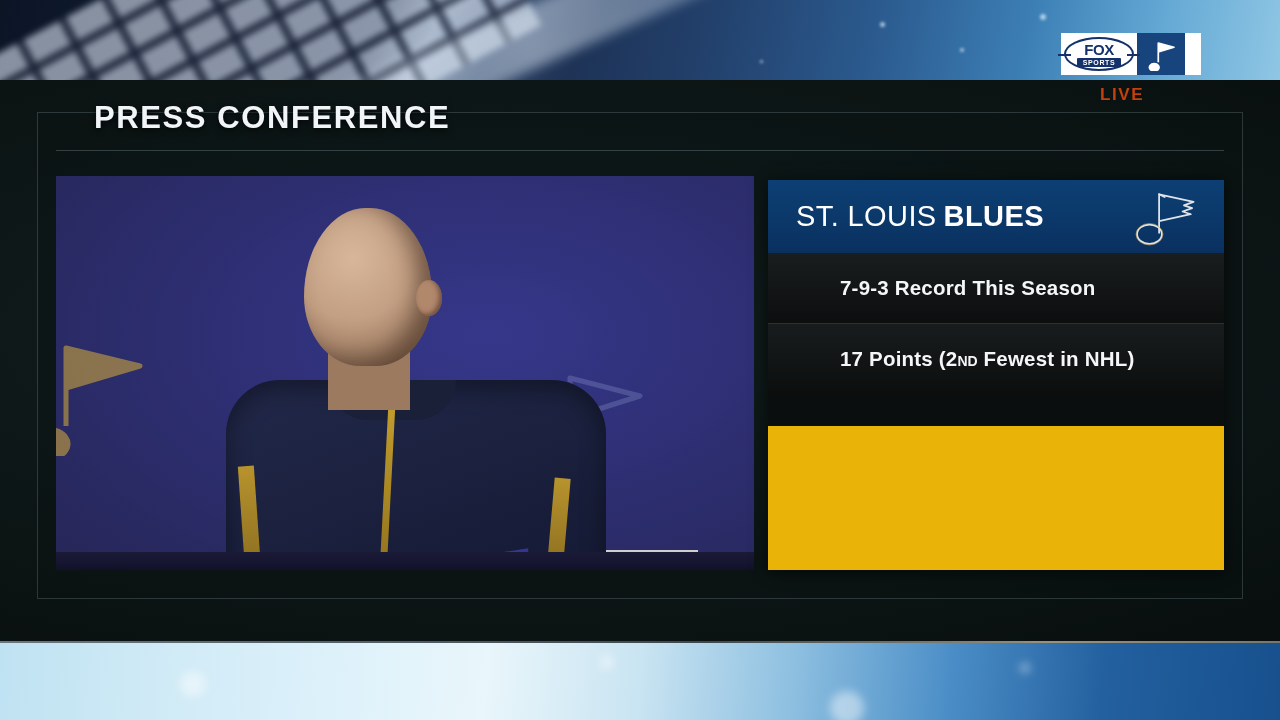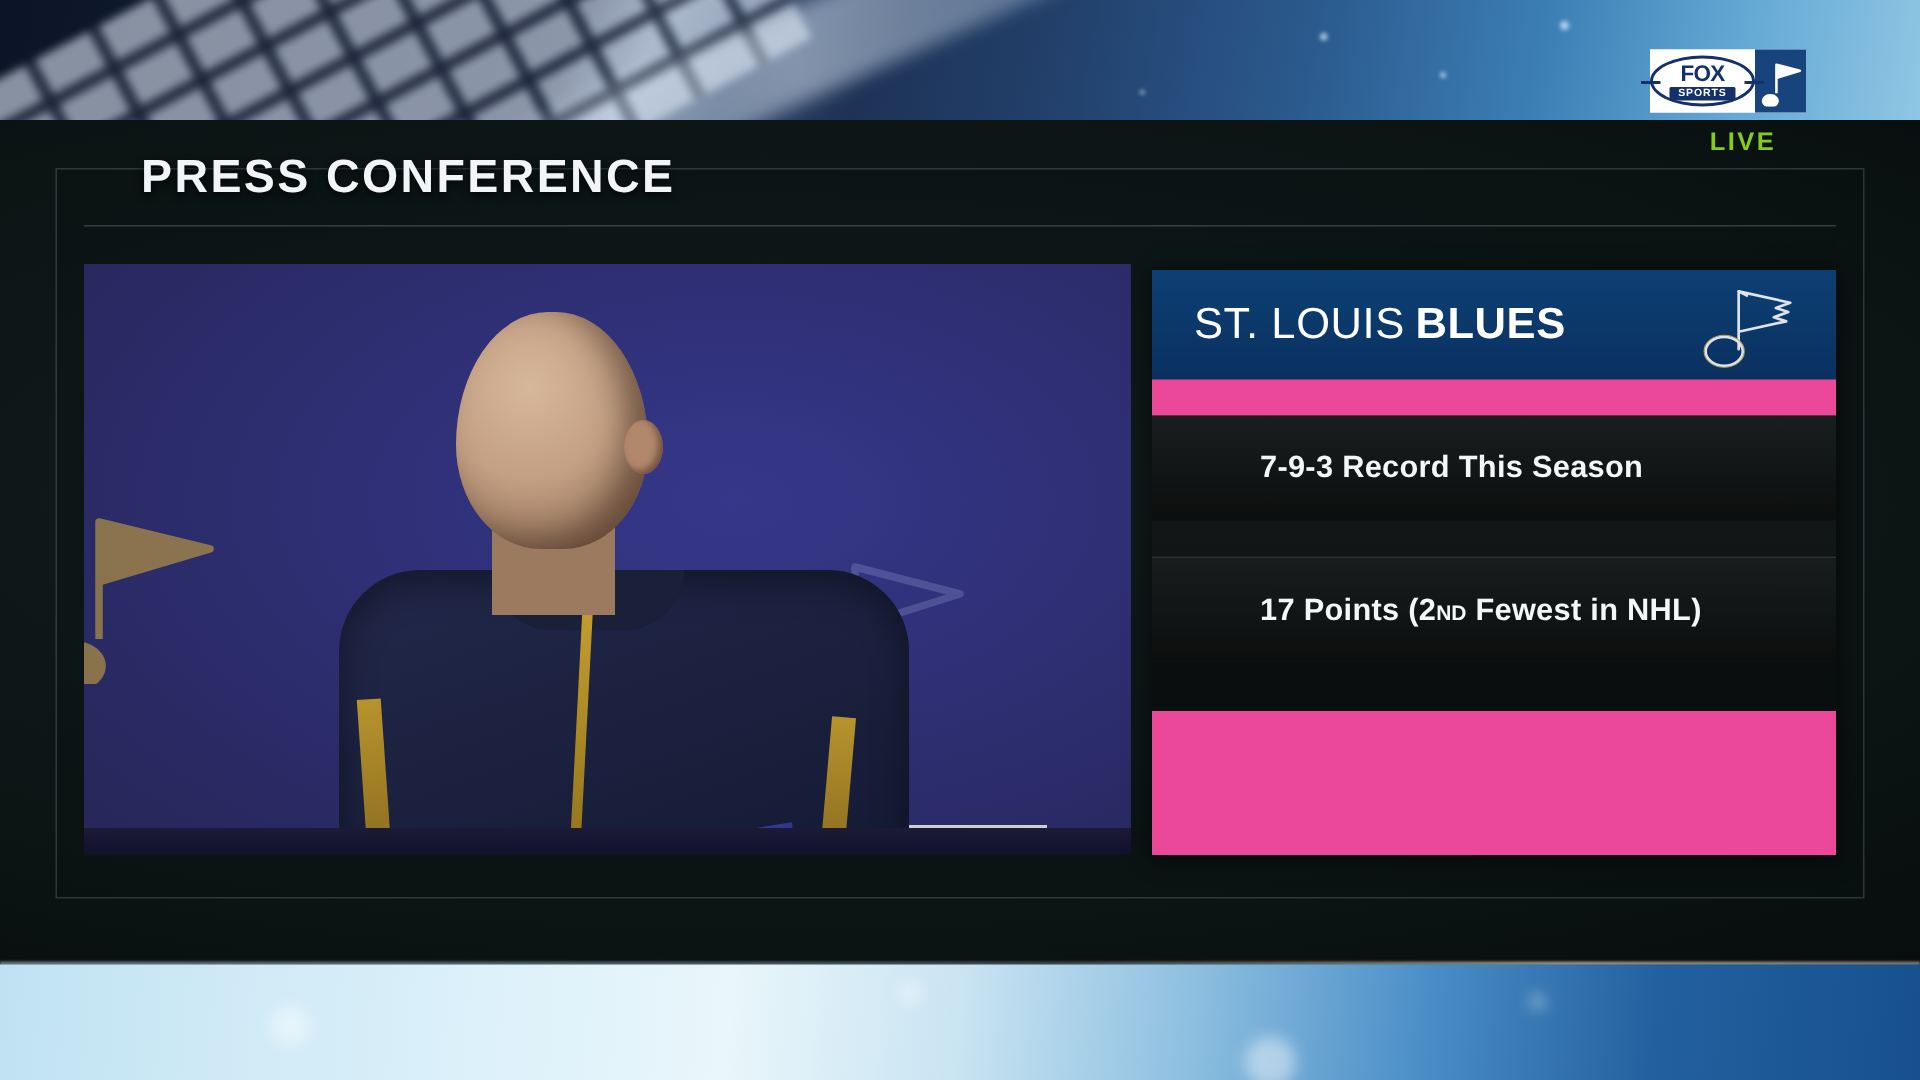--- a/index.html
+++ b/index.html
@@ -53,39 +53,39 @@
         #c9e4f2 50%, #8dbfe0 62%, #4b8ec7 74%, #23609f 86%, #17508d 100%);
   }
   .bg-bottom .glow { position:absolute; border-radius:50%; background:rgba(255,255,255,0.45); filter:blur(5px); }
   .bottom-edge {
     position:absolute; left:0; top:641px; width:1280px; height:3px;
     background:linear-gradient(90deg, rgba(180,205,225,0.55) 0%, rgba(150,175,200,0.35) 55%, rgba(200,190,165,0.75) 82%, rgba(230,225,210,0.5) 100%);
     filter:blur(0.6px);
   }
 
   
-  .logo-bug { position:absolute; left:1100px; top:33px; width:104px; height:42px;
+  .logo-bug { position:absolute; left:1061px; top:33px; width:140px; height:42px;
               background:#fff; display:flex; align-items:stretch; }
   .fox-half { width:76px; height:100%; display:flex; align-items:center; justify-content:center; background:#fff; }
   .fox-oval {
     position:relative; width:70px; height:34px; border-radius:50%;
     border:2px solid #14316b;
     display:flex; flex-direction:column; align-items:center; justify-content:center; line-height:1;
   }
   .fox-oval:before, .fox-oval:after{
     content:""; position:absolute; top:50%; width:13px; height:2px; background:#14316b;
   }
   .fox-oval:before{ left:-8px; } .fox-oval:after{ right:-8px; }
   .fox-word { font-weight:bold; font-size:15px; letter-spacing:-0.5px; color:#14316b; font-family:"Liberation Sans",sans-serif; }
   .sports-word { font-weight:bold; font-size:7px; letter-spacing:0.6px; color:#fff; background:#14316b;
                  padding:1px 6px; margin-top:1px; border-radius:1px; }
   .blues-half { width:48px; height:100%; background:#17447c; display:flex; align-items:center; justify-content:center; }
   .live-label {
-    position:absolute; left:1100px; top:85px; width:124px; text-align:center;
-    color:#84cc16; font-size:17px; font-weight:bold; letter-spacing:1.6px;
+    position:absolute; left:1100px; top:85px; width:124px; text-align:left;
+    color:#c2410c; font-size:17px; font-weight:bold; letter-spacing:1.6px;
     font-family:"Liberation Sans", sans-serif;
   }
 
   
   .panel-frame {
     position:absolute; left:37px; top:112px; width:1206px; height:487px;
     border:1px solid rgba(125,145,150,0.30);
     background:rgba(8,16,16,0.25);
   }
   .page-title {
@@ -168,38 +168,37 @@
   }
   .mic-flag {
     position:absolute; left:400px; top:378px; width:74px; height:64px;
     background:linear-gradient(150deg,#3b3fa0 0%, #2e3189 60%, #23256d 100%);
     transform:rotate(-3deg) skewY(-6deg);
   }
 
   
   .card {
     position:absolute; left:768px; top:180px; width:456px; height:390px;
-    background:#ec4899;
+    background:#eab308;
     box-shadow:0 2px 14px rgba(0,0,0,0.6);
   }
   .card-head {
     position:relative; height:73px; background:linear-gradient(180deg,#0d3f74 0%, #0b3869 55%, #0a3060 100%);
     display:flex; align-items:center; padding-left:28px;
   }
   .team-name { font-size:29px; color:#ffffff; letter-spacing:0.4px; white-space:nowrap;
                font-family:"Liberation Sans", sans-serif; }
   .team-city { font-weight:normal; }
   .team-nick { font-weight:bold; margin-left:7px; }
   .card-logo { position:absolute; right:22px; top:6px; width:72px; height:62px; }
   .card-body { background:linear-gradient(180deg,#151818 0%, #101313 100%); }
   .stat-row {
     height:70px; display:flex; align-items:center; padding-left:72px;
     border-top:1px solid rgba(125,135,135,0.28);
     background:linear-gradient(180deg, rgba(30,34,34,0.55) 0%, rgba(12,14,14,0.9) 100%);
-    margin-top:24px;
   }
   .stat-row:first-child { border-top:none; }
   .stat-text { color:#f4f6f7; font-size:20.5px; font-weight:bold; letter-spacing:0.2px;
                font-family:"Liberation Sans", sans-serif; white-space:nowrap; }
   .stat-text .sm { font-size:14px; letter-spacing:0; }
   .card-foot { height:33px; background:#0b0e0e; }
 </style>
 </head>
 <body>
 

